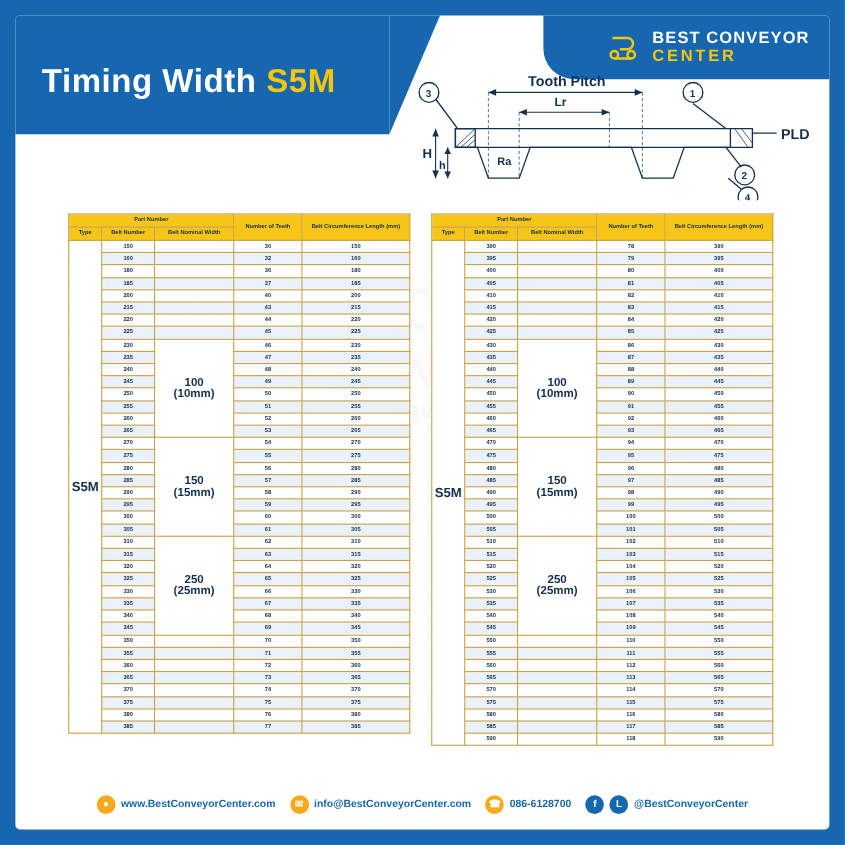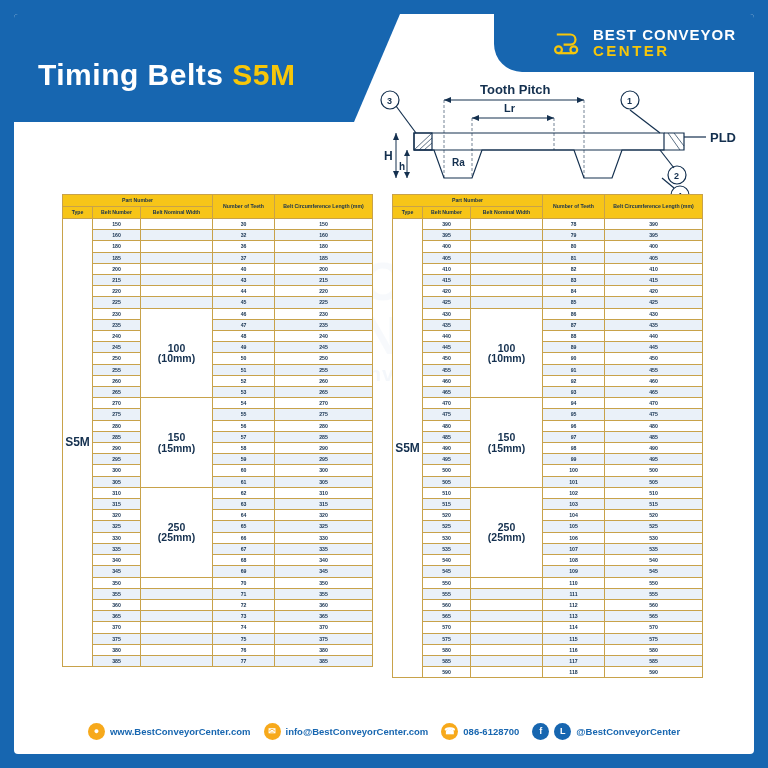--- a/index.html
+++ b/index.html
@@ -56,21 +56,21 @@
     border-bottom-left-radius:28px;
     display:flex; align-items:center; justify-content:flex-end;
     padding-right:18px;
   }
   .logo-mark { width:34px; height:34px; margin-right:9px; }
   .logo-text { line-height:1.05; }
   .logo-text .l1 { color:#ffffff; font-size:15px; font-weight:bold; letter-spacing:1px;}
   .logo-text .l2 { color:#f6c60a; font-size:15px; font-weight:bold; letter-spacing:2.5px;}
 
   
-  .diagram { position:absolute; left:330px; top:24px; width:400px; height:160px;text-decoration:underline; }
+  .diagram { position:absolute; left:330px; top:8px; width:400px; height:160px;text-decoration:underline; }
 
   
   .tbl-wrap { position:absolute; }
   table.spec {
     border-collapse:collapse;
     font-size:5.2px;
     width:100%;
     table-layout:fixed;
   }
   table.spec th, table.spec td {
@@ -135,21 +135,21 @@
   .ico-line  { background:#1766b0; }
 </style>
 </head>
 <body>
 
 <div class="page">
   <div class="white-sheet">
 
     <div class="header-blue"></div>
     <div class="title">
-      <span>Timing Belts </span><span class="yellow">S5M</span>
+      <span>Timing Width </span><span class="yellow">S5M</span>
     </div>
 
     <div class="logo-box">
       <svg class="logo-mark" viewBox="0 0 40 40">
         <g fill="none" stroke="#f6c60a" stroke-width="2.6">
           <path d="M8 10 h16 a6 6 0 0 1 0 12 h-8"></path>
           <circle cx="10" cy="28" r="4"></circle>
           <circle cx="28" cy="28" r="4"></circle>
           <path d="M10 32 h18"></path>
         </g>

